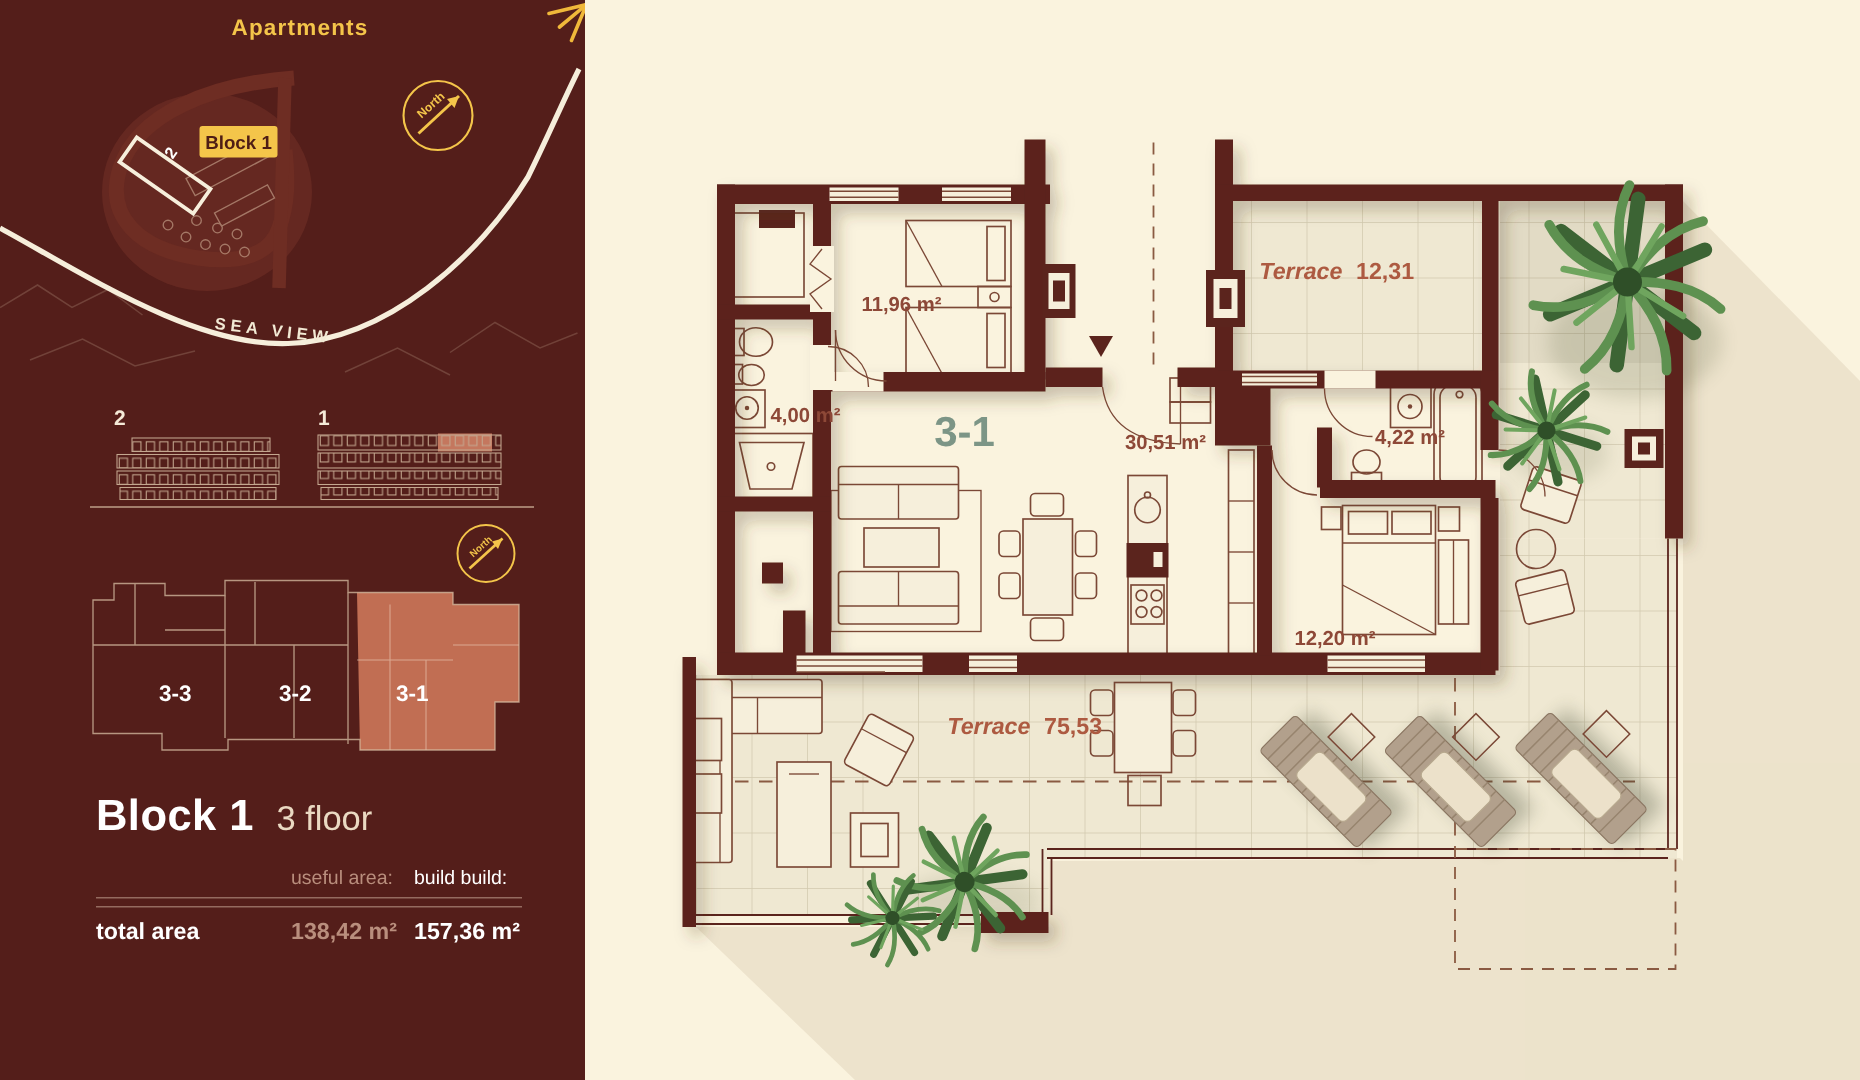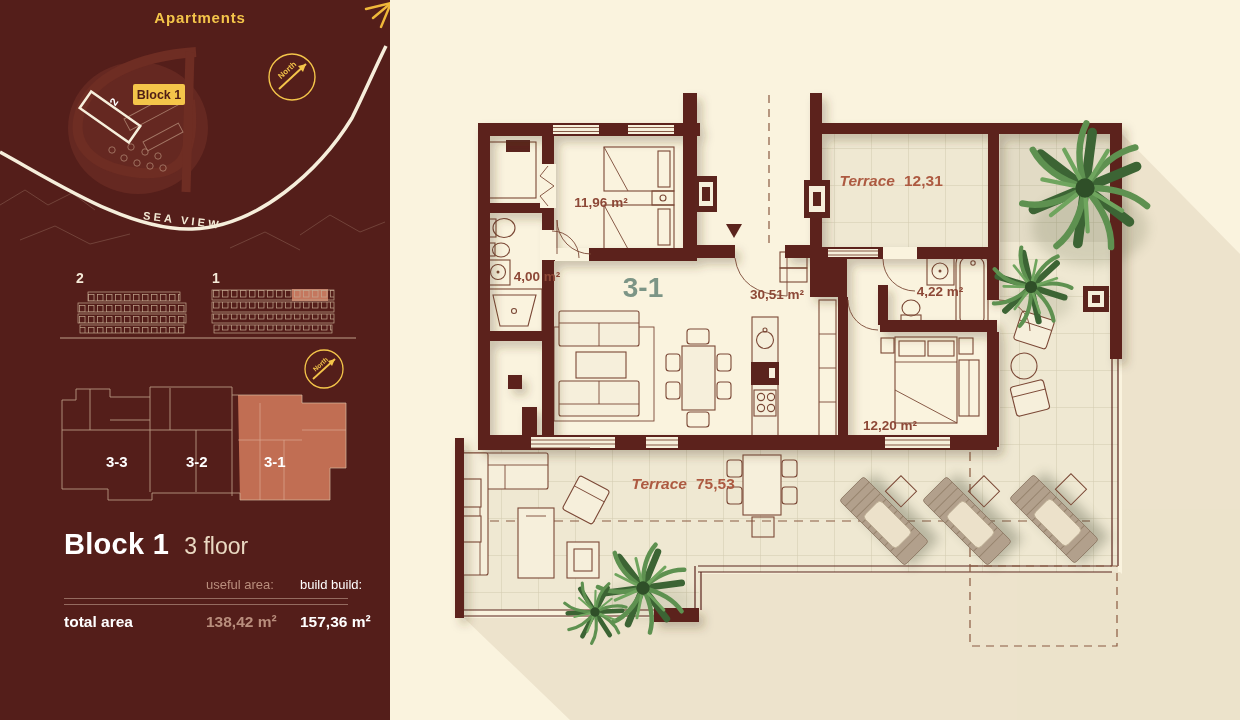--- a/index.html
+++ b/index.html
@@ -10,21 +10,21 @@
   svg{display:block}
   svg text{font-family:"Liberation Sans",sans-serif}
 
   
   .summary{position:absolute;left:64px;top:528px;width:284px;color:#fff;}
   .title-row{display:flex;align-items:baseline;gap:15px;}
   .block-title{font-size:29px;font-weight:800;letter-spacing:.3px;}
   .floor-label{font-size:23px;font-weight:400;color:#ead9c2;text-align:center;}
   .apt{font-size:16.5px;font-weight:700;margin-top:4px;}
   .tbl{margin-top:15px;font-size:13.5px;}
-  .trow{display:grid;grid-template-columns:130px 82px 72px;align-items:baseline;line-height:17px;gap:12px;}
+  .trow{display:grid;grid-template-columns:130px 82px 72px;align-items:baseline;line-height:17px;}
   .hdr{font-size:13px;font-weight:400;margin-bottom:5px;}
   .mut{color:#b98e7d;}
   .b{font-weight:700;}
   .rule{border:0;border-top:1px solid rgba(240,214,194,.42);margin:5px 0;}
   .total .trow{line-height:24px;font-size:15.5px;font-weight:800;margin-top:2px;}
 
   .wall{fill:#5b241d}
   .fno{fill:none;stroke:#7b4836;stroke-width:1.1}
   .fcr{fill:#f6efdb;stroke:#7b4836;stroke-width:1.1}
   .thin{stroke:#7b4836;stroke-width:.9;fill:none}

